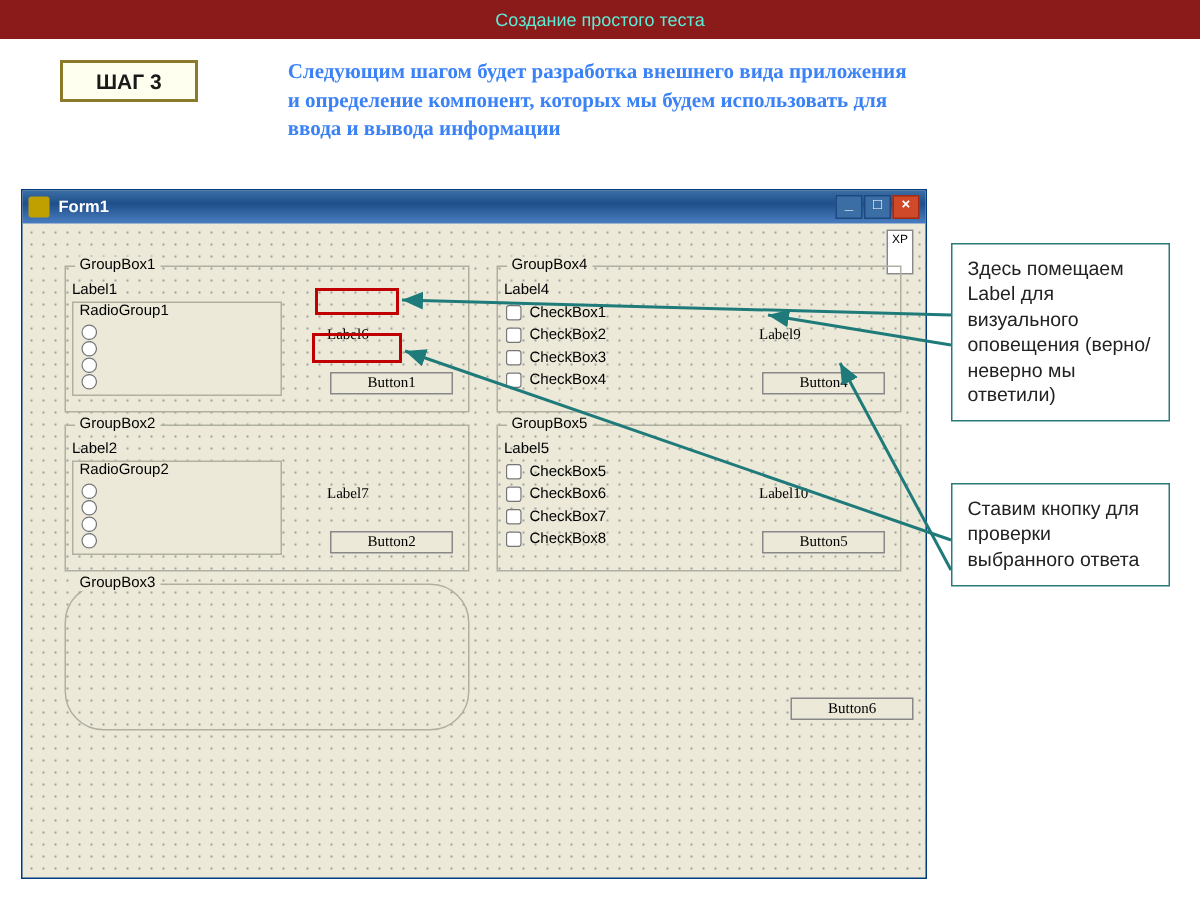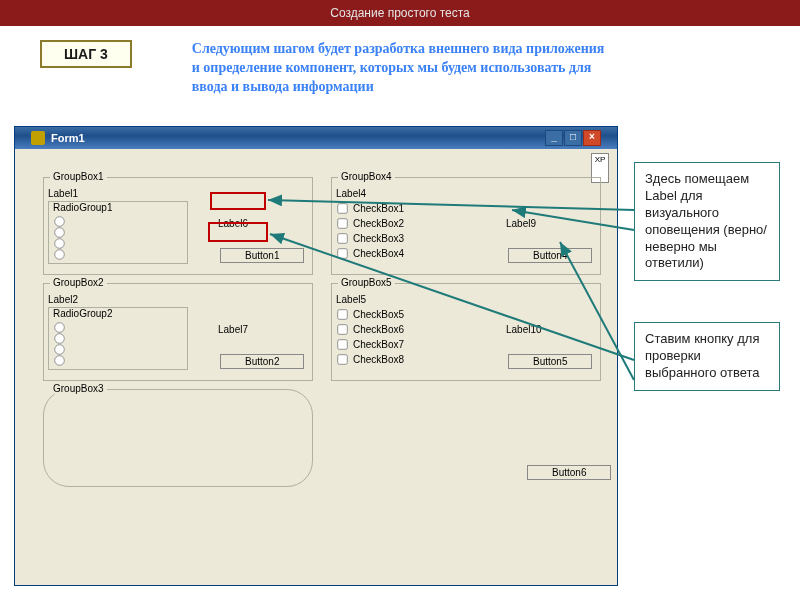--- a/index.html
+++ b/index.html
@@ -1,43 +1,43 @@
 <!DOCTYPE html>
 <html><head>
 <meta charset="utf-8">
 <style>
   * { box-sizing: border-box; }
   body { margin: 0; font-family: Tahoma, Verdana, sans-serif; font-size: 11px; background: #fff; width: 800px; height: 600px; position: relative; overflow: hidden; }
-  .header-bar { background: #8b1a1a; color: #e5e5e5; text-align: center; padding: 6px 0; font-size: 12px; font-family: Verdana, sans-serif; }
+  .header-bar { background: #8b1a1a; color: #5eead4; text-align: center; padding: 6px 0; font-size: 12px; font-family: Verdana, sans-serif; }
   .step-row { display: flex; align-items: flex-start; padding: 14px 28px 6px 40px; gap: 60px; }
   .step-badge { border: 2px solid #8a7a2a; background: #fffff0; padding: 4px 22px; font-weight: bold; font-size: 14px; font-family: Verdana, sans-serif; color: #1a1a1a; }
   .step-text { flex: 1; font-family: Liberation Serif, serif; font-size: 14px; font-weight: bold; color: #3b82f6; line-height: 1.35; max-width: 420px; }
   .form-window { position: absolute; left: 14px; top: 126px; width: 604px; height: 460px; background: #ece9d8; border: 1px solid #003c7e; }
-  .titlebar { height: 22px; background: linear-gradient(#3b6ea5,#1f4f8b 40%,#4a7ec0); color: #fff; display: flex; align-items: center; padding: 0 16px; font-size: 11px; font-weight: bold; }
+  .titlebar { height: 22px; background: linear-gradient(#3b6ea5,#1f4f8b 40%,#4a7ec0); color: #fff; display: flex; align-items: center; padding: 0 4px; font-size: 11px; font-weight: bold; }
   .titlebar .icon { width: 14px; height: 14px; background: #c0a000; margin-right: 6px; display: inline-block; border-radius: 2px; }
   .win-controls { margin-left: auto; display: flex; gap: 1px; }
   .win-btn { width: 18px; height: 16px; background: #3a6ea5; border: 1px solid #1c4a80; color: #fff; font-size: 10px; line-height: 12px; text-align: center; cursor: pointer; }
   .win-close { background: #d04a2a; border-color: #a02a12; }
   .dots-area { position: absolute; left: 0; top: 22px; right: 0; bottom: 0; background-image: radial-gradient(#a0a0a0 0.5px, transparent 0.5px); background-size: 8px 8px; background-position: 2px 2px; }
   .xp-icon { position: absolute; right: 8px; top: 4px; width: 18px; height: 30px; background: #fff; border: 1px solid #888; font-size: 8px; text-align: center; line-height: 12px; }
   .groupbox { position: absolute; border: 1px solid #b0b0a0; background: transparent; }
   .gb-title { position: absolute; top: -7px; left: 6px; background: #ece9d8; padding: 0 3px; font-size: 10px; }
   .gb-inner { position: absolute; left: 4px; right: 4px; top: 10px; font-size: 10px; }
   .lbl { font-size: 10px; display: block; margin-bottom: 2px; }
   .radio-group { border: 1px solid #b0b0a0; background: #ece9d8; padding: 2px 4px 4px 4px; position: relative; width: 140px; }
   .radio-group .rglbl { position: relative; top: -2px; background: #ece9d8; font-size: 10px; margin-top: 10px; }
   .radio-item { height: 11px; }
   .radio-item input { margin: 0 4px 0 0; vertical-align: middle; transform: scale(0.8); }
   .btn { background: #ece9d8; border: 1px solid #888; font-size: 10px; padding: 1px 24px; cursor: pointer; }
   .check-row { height: 15px; display: flex; align-items: center; }
   .check-row input { margin: 0 4px 0 0; transform: scale(0.8); }
   .highlight-box { position: absolute; border: 2px solid #c00000; pointer-events: none; }
   .callout { position: absolute; border: 1px solid #2a7a7a; background: #fff; padding: 8px 10px; font-family: Verdana, sans-serif; font-size: 13px; color: #222; line-height: 1.3; width: 146px; }
   svg.arrows { position: absolute; left: 0; top: 0; pointer-events: none; }
-  .abs { position: absolute; }
+  .abs { position: absolute; font-family: Liberation Serif, serif; }
 </style>
 </head>
 <body>
 
 <div class="header-bar">Создание простого теста</div>
 
 <div class="step-row">
   <div class="step-badge">ШАГ 3</div>
   <div class="step-text">Следующим шагом будет разработка внешнего вида приложения и определение компонент, которых мы будем использовать для ввода и вывода информации</div>
 </div>

